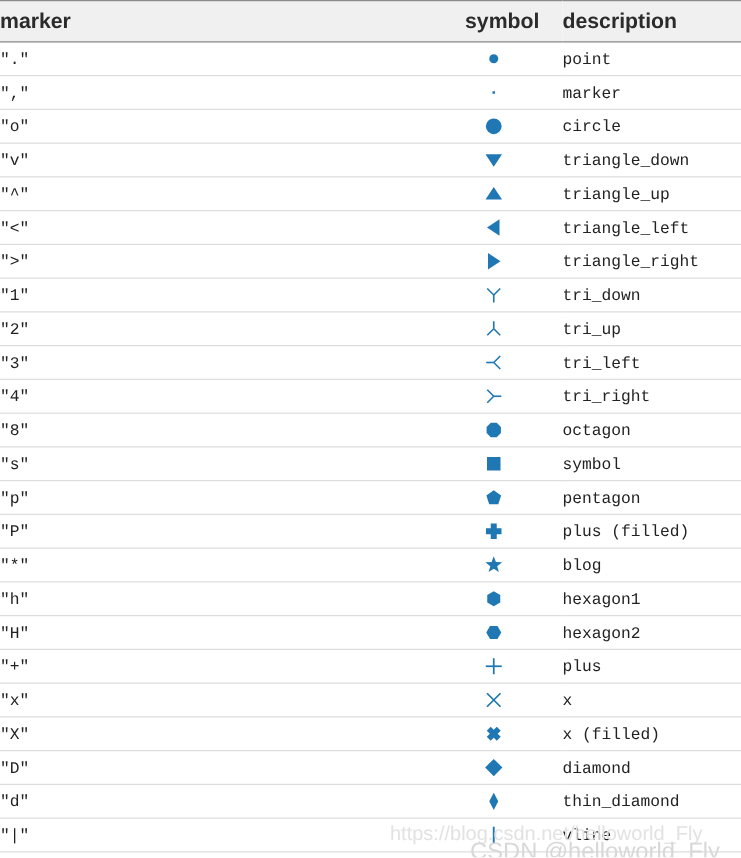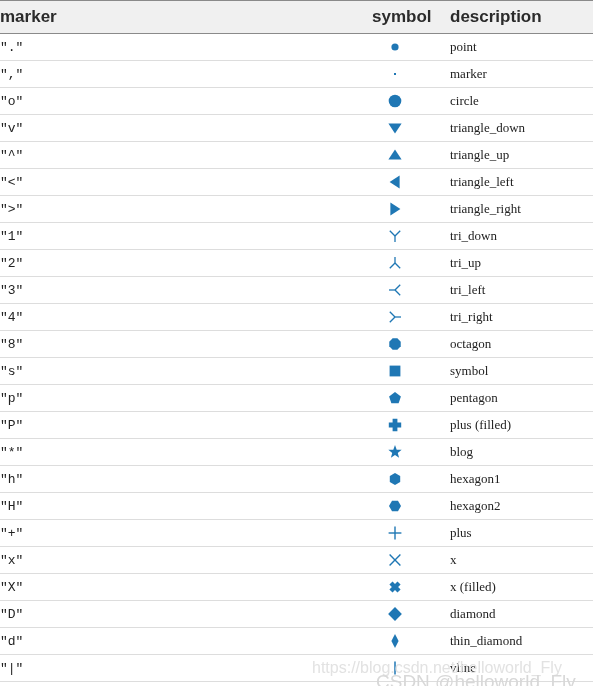--- a/index.html
+++ b/index.html
@@ -54,21 +54,21 @@
     color: #1b1b1b;
     letter-spacing: 0px;
     white-space: pre;
   }
   td.cell-symbol {
     text-align: center;
     padding: 0;
   }
   td.cell-desc {
     padding-left: 10px;
-    font-family: Liberation Serif, serif;
+    font-family: Liberation Mono, monospace;
     font-size: 13px;
     color: #2a2a2a;
   }
   .symwrap {
     display: flex;
     align-items: center;
     justify-content: center;
     width: 78px;
     height: 26px;
     margin-left: -16px;

